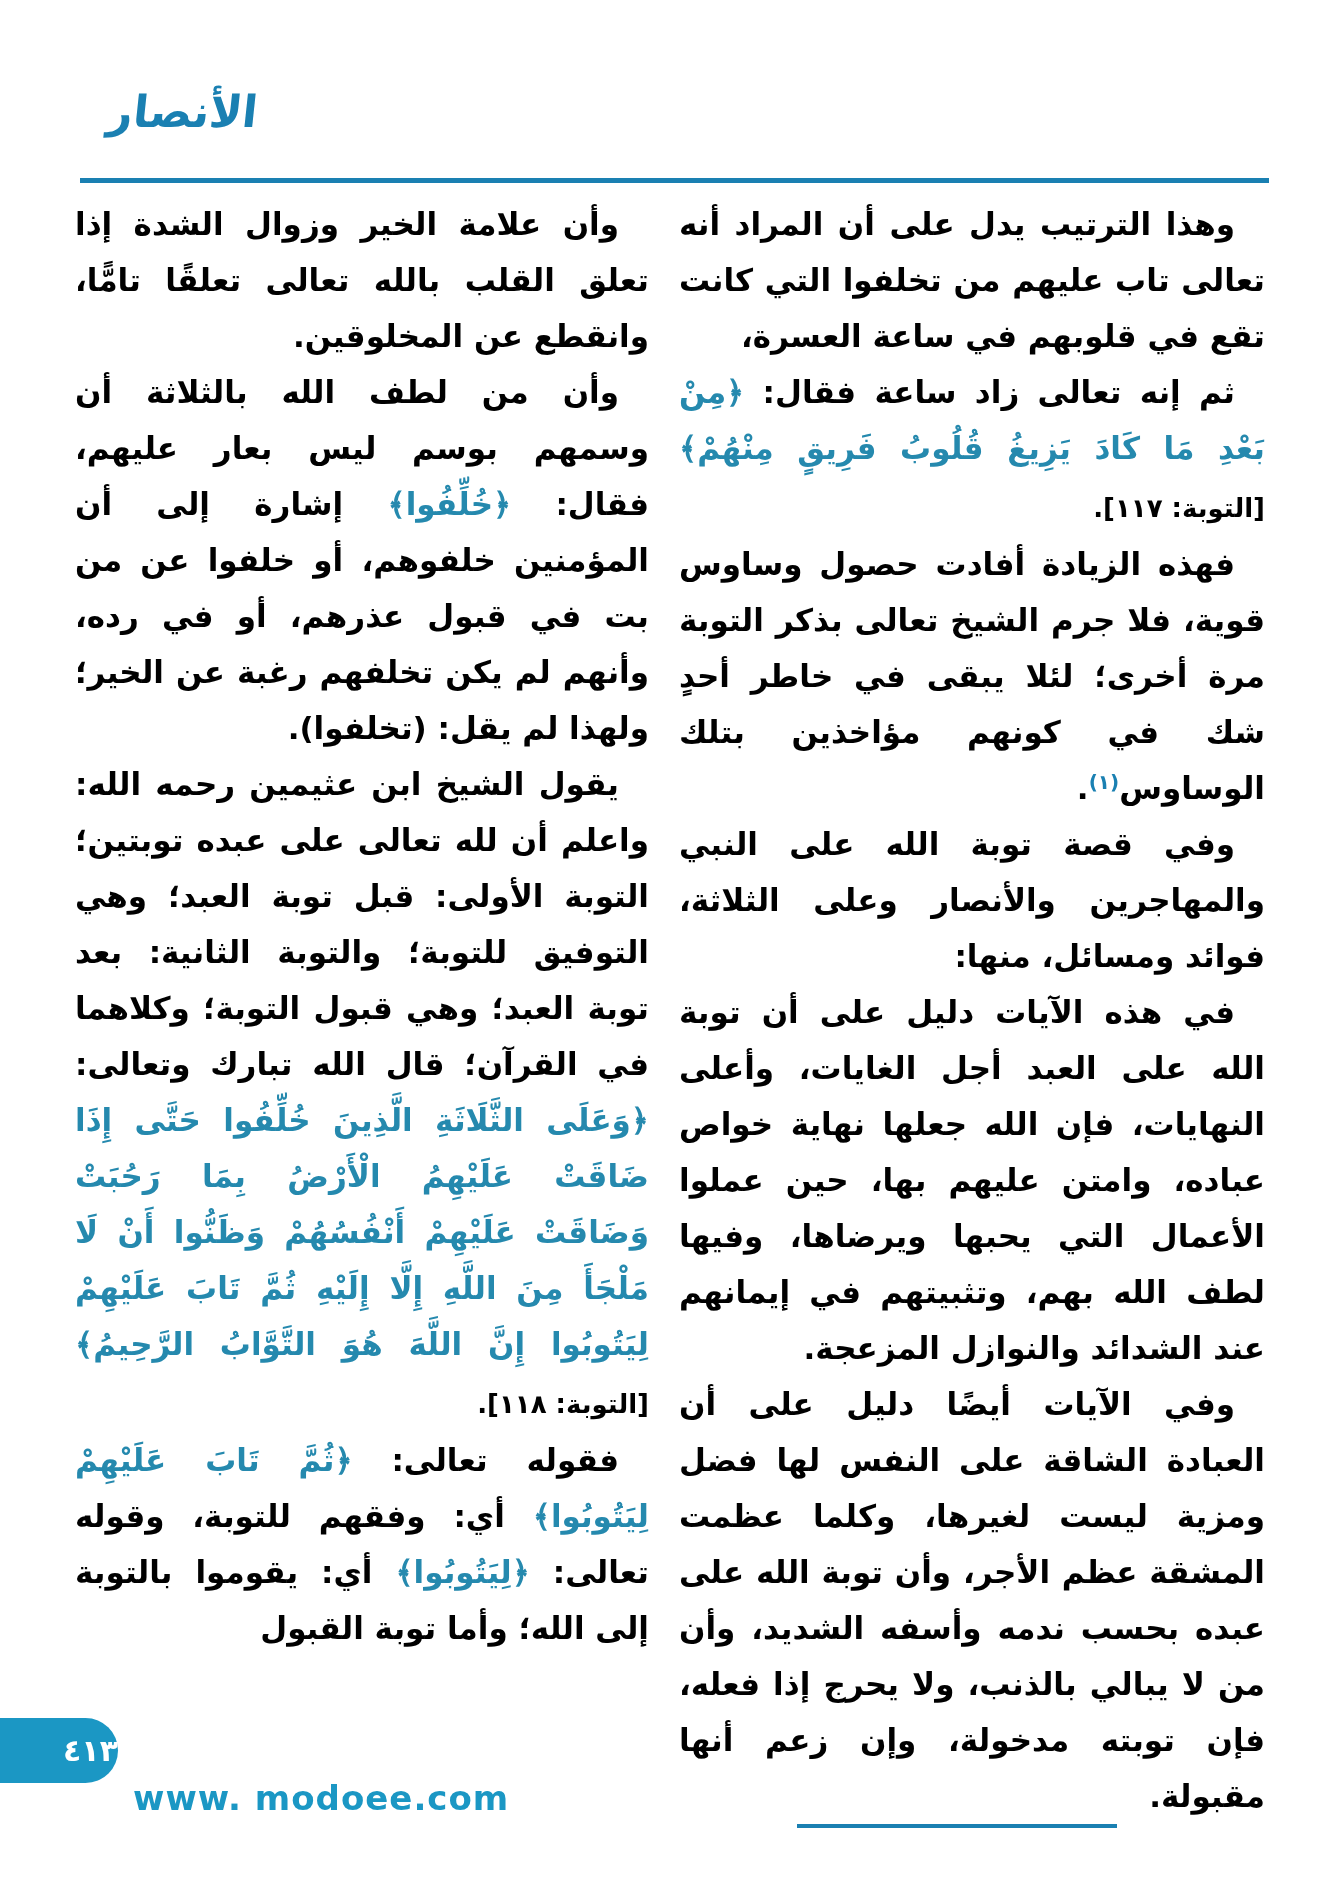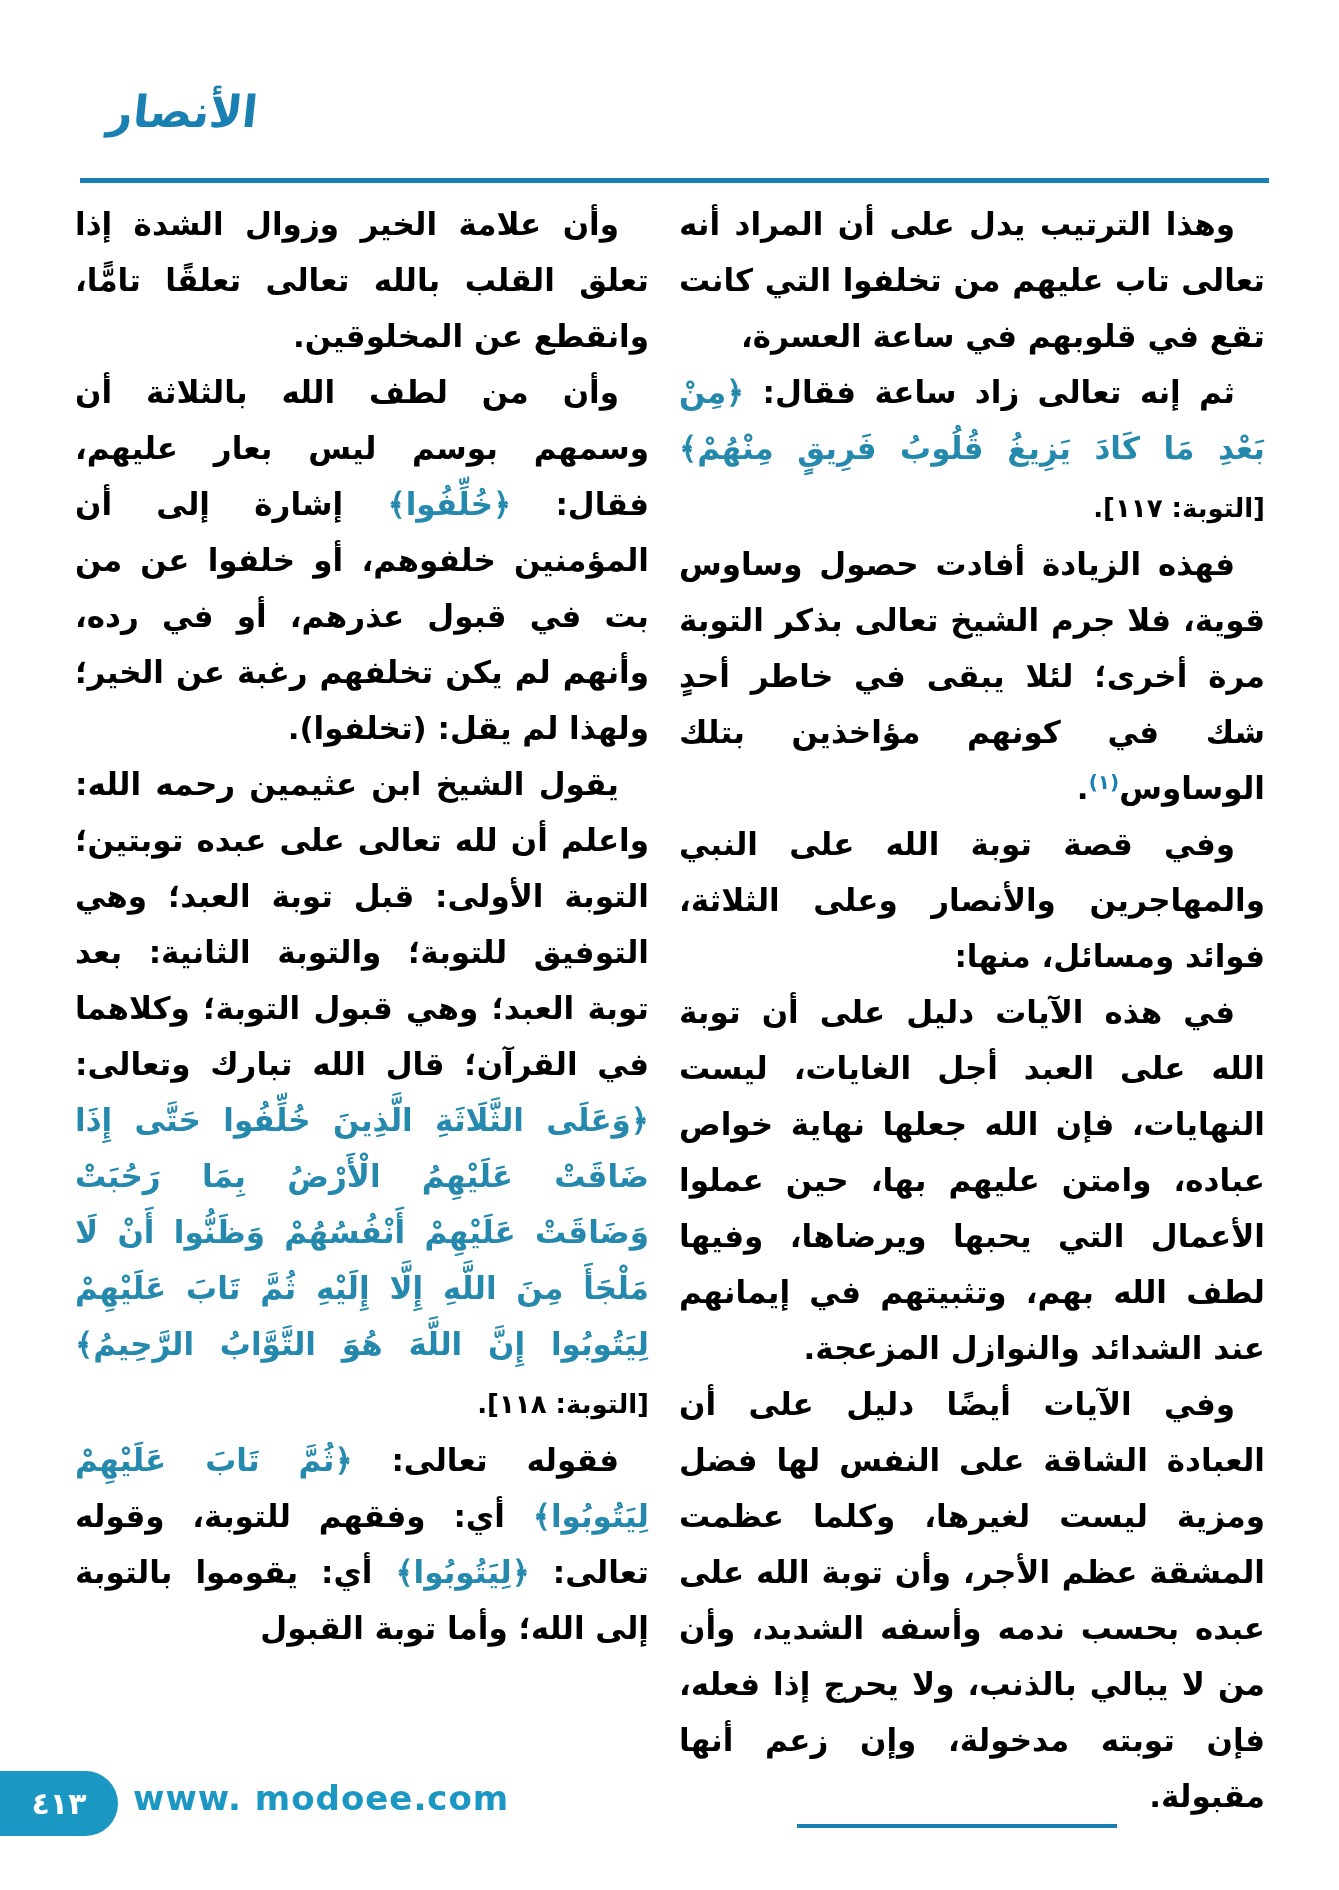--- a/index.html
+++ b/index.html
@@ -68,25 +68,25 @@
   }
   .footnote-block{margin-top:auto;direction:rtl;}
   .fnsep{
     height:4px;
     background:var(--accent);
     width:320px;
   }
   .fnsep-right{margin:0 148px 14px 0;}
   .footer-tab{
     position:absolute;
-    left:0;top:1771px;
+    left:0;top:1718px;
     width:118px;height:65px;
     background:var(--tab);
     border-radius:0 33px 33px 0;
-    display:flex;align-items:center;justify-content:center;
+    display:flex;align-items:center;justify-content:flex-end;
   }
   .footer-page-number{
     color:#ffffff;
     font-size:30px;
     font-weight:bold;
   }
   .footer-website{
     position:absolute;
     left:133px;top:1778px;
     color:var(--tab);
@@ -105,21 +105,21 @@
   <div class="header-rule"></div>
 
   <div class="columns">
 
     <div class="column column-right">
       <div class="col-body">
           <p class="para"><span class="seg-normal">وهذا الترتيب يدل على أن المراد أنه تعالى تاب عليهم من تخلفوا التي كانت تقع في قلوبهم في ساعة العسرة،</span></p>
           <p class="para"><span class="seg-normal">ثم إنه تعالى زاد ساعة فقال: </span><span class="seg-quran">﴿مِنْ بَعْدِ مَا كَادَ يَزِيغُ قُلُوبُ فَرِيقٍ مِنْهُمْ﴾</span><span class="seg-ref"> [التوبة: ١١٧].</span></p>
           <p class="para"><span class="seg-normal">فهذه الزيادة أفادت حصول وساوس قوية، فلا جرم الشيخ تعالى بذكر التوبة مرة أخرى؛ لئلا يبقى في خاطر أحدٍ شك في كونهم مؤاخذين بتلك الوساوس</span><span class="seg-marker">(١)</span><span class="seg-normal">.</span></p>
           <p class="para"><span class="seg-normal">وفي قصة توبة الله على النبي والمهاجرين والأنصار وعلى الثلاثة، فوائد ومسائل، منها:</span></p>
-          <p class="para"><span class="seg-normal">في هذه الآيات دليل على أن توبة الله على العبد أجل الغايات، ليست النهايات، فإن الله جعلها نهاية خواص عباده، وامتن عليهم بها، حين عملوا الأعمال التي يحبها ويرضاها، وفيها لطف الله بهم، وتثبيتهم في إيمانهم عند الشدائد والنوازل المزعجة.</span></p>
+          <p class="para"><span class="seg-normal">في هذه الآيات دليل على أن توبة الله على العبد أجل الغايات، وأعلى النهايات، فإن الله جعلها نهاية خواص عباده، وامتن عليهم بها، حين عملوا الأعمال التي يحبها ويرضاها، وفيها لطف الله بهم، وتثبيتهم في إيمانهم عند الشدائد والنوازل المزعجة.</span></p>
           <p class="para"><span class="seg-normal">وفي الآيات أيضًا دليل على أن العبادة الشاقة على النفس لها فضل ومزية ليست لغيرها، وكلما عظمت المشقة عظم الأجر، وأن توبة الله على عبده بحسب ندمه وأسفه الشديد، وأن من لا يبالي بالذنب، ولا يحرج إذا فعله، فإن توبته مدخولة، وإن زعم أنها مقبولة.</span></p>
         </div>
       <div class="footnote-block">
         <div class="fnsep fnsep-right"></div>
 
       </div>
     </div>
 
     <div class="column column-left">
       <div class="col-body">

